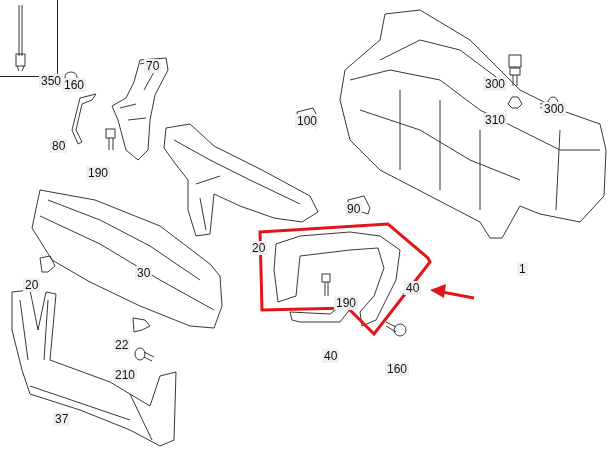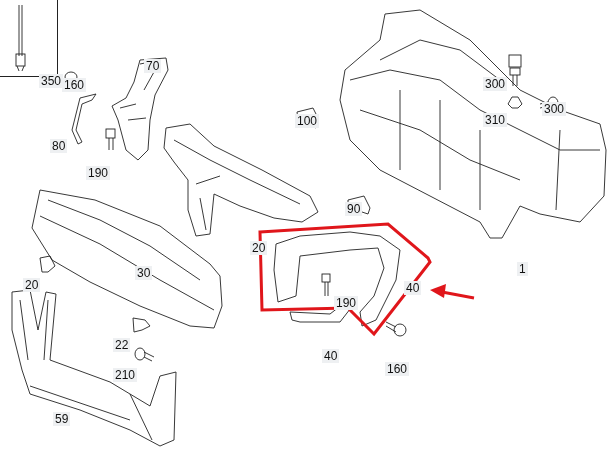--- a/index.html
+++ b/index.html
@@ -117,14 +117,14 @@
   <span class="lbl" style="left:250px;top:221px">20</span>
   <span class="lbl" style="left:517px;top:242px">1</span>
   <span class="lbl" style="left:135px;top:246px">30</span>
   <span class="lbl" style="left:23px;top:258px">20</span>
   <span class="lbl" style="left:404px;top:261px">40</span>
   <span class="lbl" style="left:334px;top:276px">190</span>
   <span class="lbl" style="left:113px;top:318px">22</span>
   <span class="lbl" style="left:322px;top:329px">40</span>
   <span class="lbl" style="left:385px;top:342px">160</span>
   <span class="lbl" style="left:113px;top:348px">210</span>
-  <span class="lbl" style="left:53px;top:392px">59</span>
+  <span class="lbl" style="left:53px;top:392px">37</span>
 </div>
 
 </body></html>

